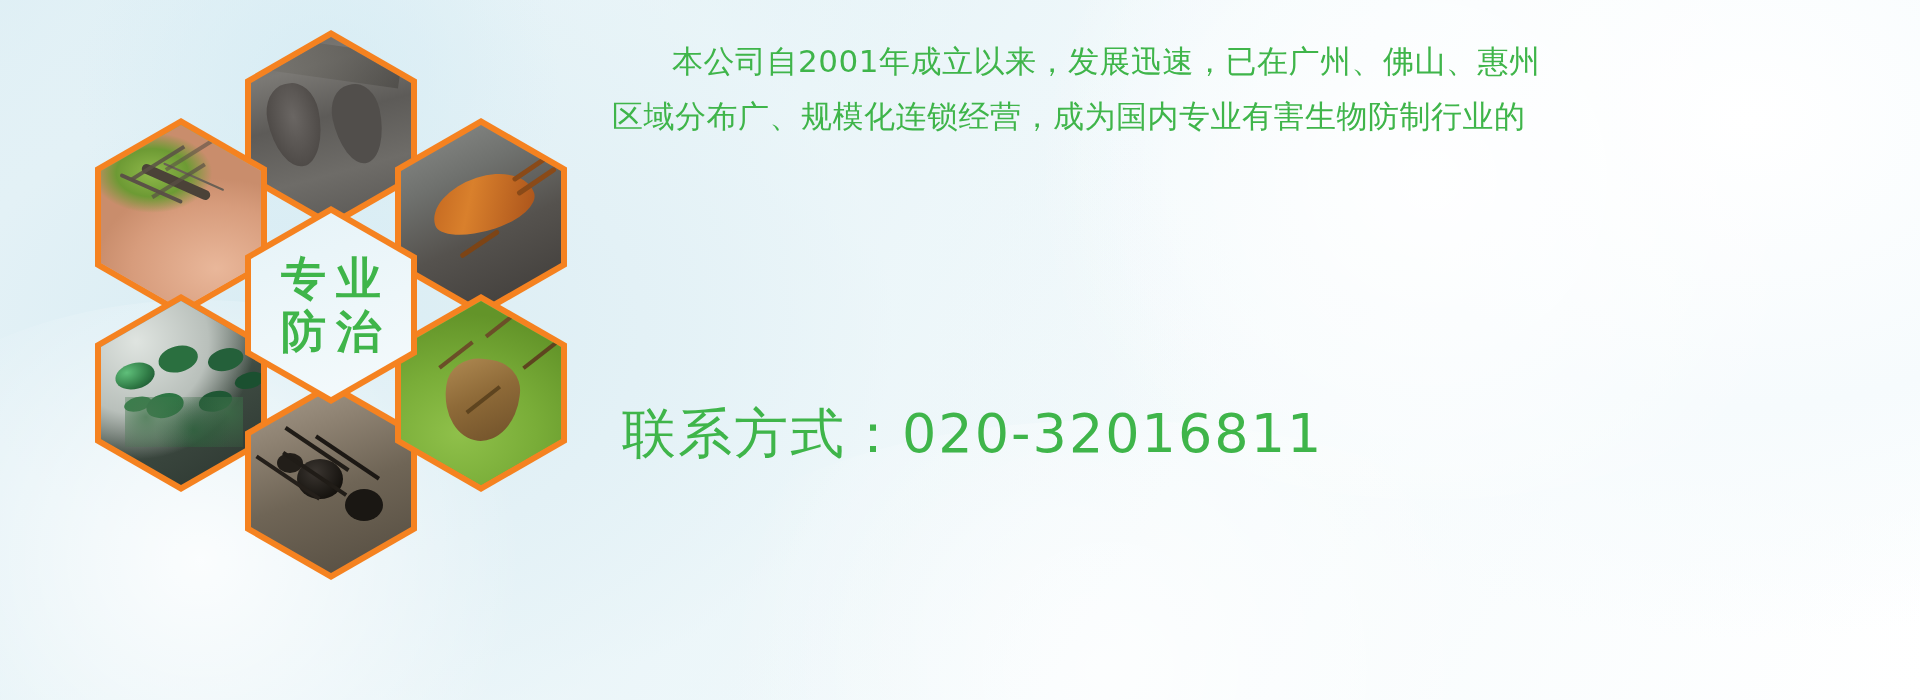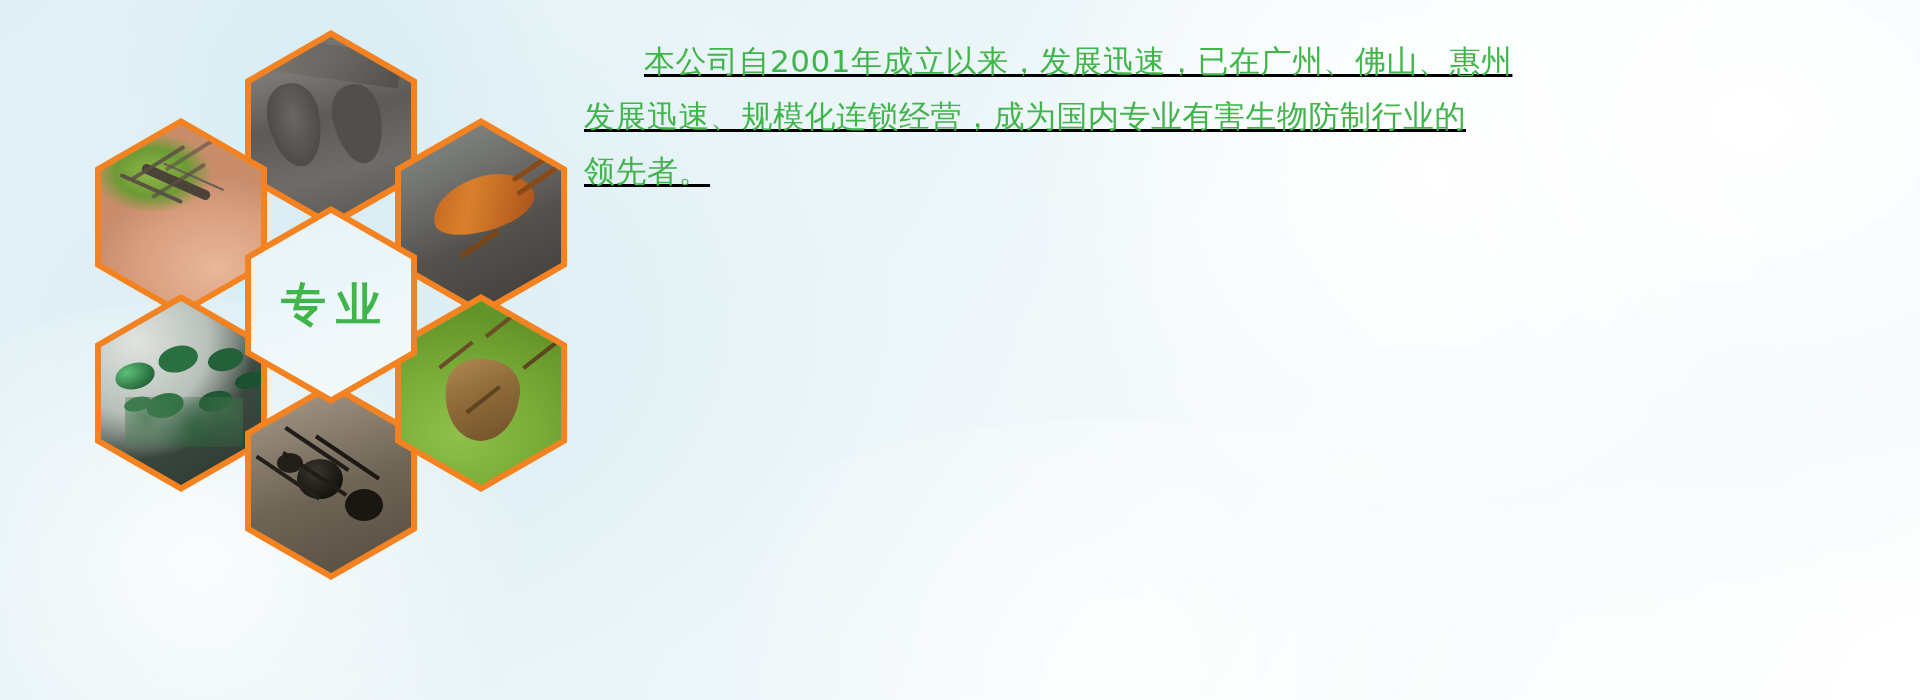--- a/index.html
+++ b/index.html
@@ -218,24 +218,23 @@
     content: ""; position: absolute;
     left: 34px; top: 52px; width: 42px; height: 4px;
     background: #6b4e28;
     transform: rotate(-38deg);
     box-shadow: 56px 4px 0 0 #6b4e28, -6px 52px 0 0 #5e441f, 66px 52px 0 0 #5e441f;
   }
 
   
   #copy {
     position: absolute;
-    left: 584px;
+    left: 612px;
     top: 34px;
     width: 1262px;
-    text-decoration: underline;
   }
   #intro-paragraph {
     color: #3fb54a;
     font-size: 31px;
     line-height: 55px;
     letter-spacing: 0.5px;
     font-weight: 500;
   }
   #intro-paragraph .para-line { display: block; white-space: pre; }
   #intro-paragraph .para-line:first-child { text-indent: 60px; }
@@ -301,29 +300,30 @@
     <div class="hex hex-stink">
       <div class="hex-inner">
         <div class="art art-stink"></div>
       </div>
     </div>
 
     <div class="hex hex-center">
       <div class="ring"></div>
       <div class="center-label">
         <span>专业</span>
+        <span>防治</span>
       </div>
     </div>
 
   </div>
 
   <div id="copy">
     <div id="intro-paragraph">
       <span class="para-line">本公司自2001年成立以来，发展迅速，已在广州、佛山、惠州</span>
-      <span class="para-line">发展迅速、规模化连锁经营，成为国内专业有害生物防制行业的</span>
-      <span class="para-line">领先者。</span>
+      <span class="para-line">区域分布广、规模化连锁经营，成为国内专业有害生物防制行业的</span>
     </div>
   </div>
 
   <div id="contact-block">
+    <div class="contact-line">联系方式：020-32016811</div>
   </div>
 
 </div>
 
 </body></html>

